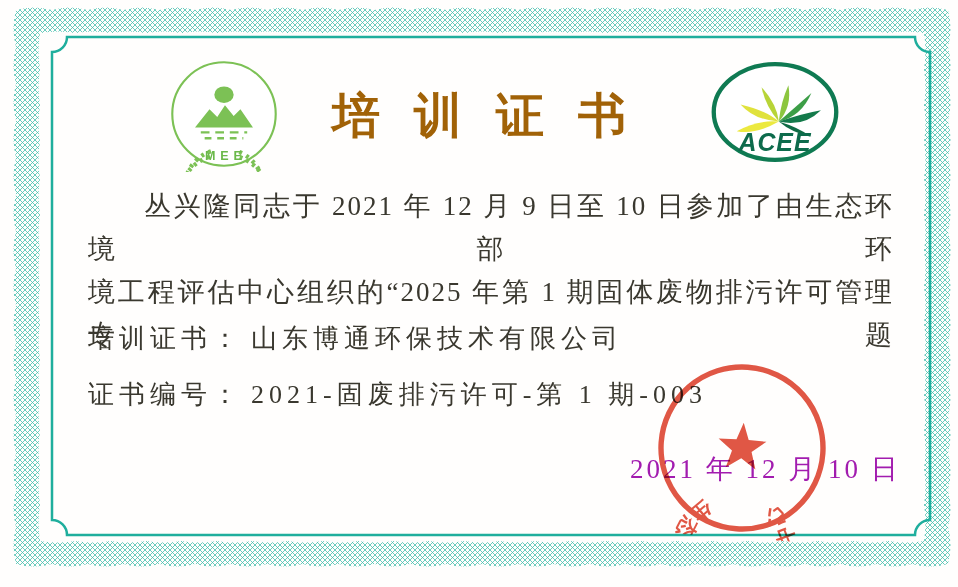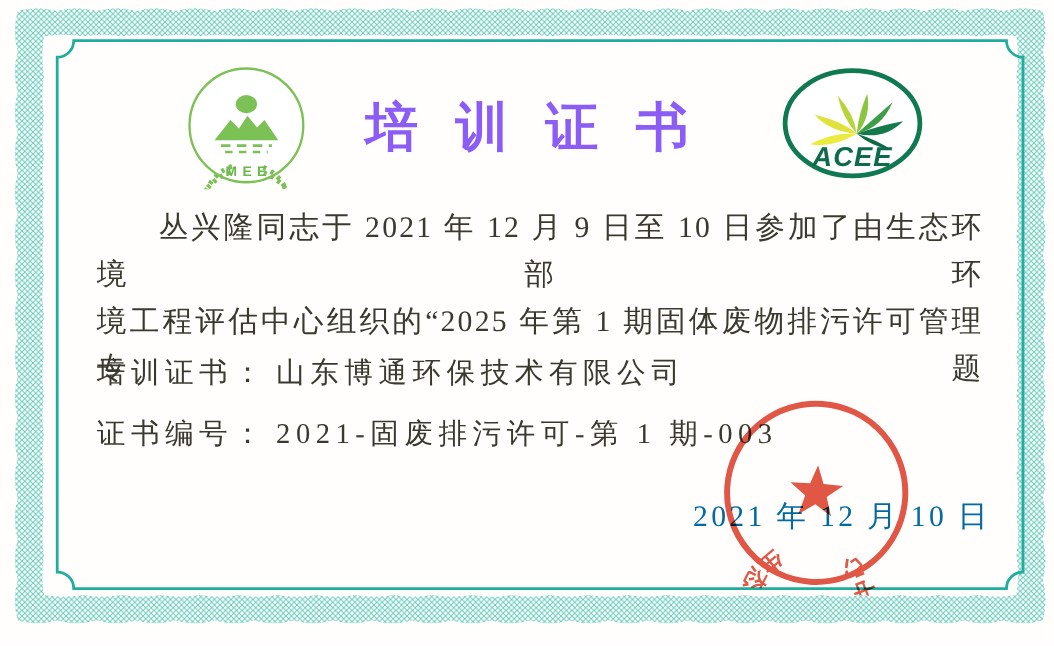--- a/index.html
+++ b/index.html
@@ -6,39 +6,39 @@
   .certificate{
     position:relative;width:958px;height:587px;background:#fffefd;
     overflow:hidden;font-family:"Liberation Serif","DejaVu Serif",serif;
   }
   .frame-svg{position:absolute;left:0;top:0;}
   .logo{position:absolute;}
   .logo-mee{left:166px;top:56px;width:116px;height:116px;}
   .logo-acee{left:708px;top:60px;width:134px;height:106px;}
   .title{
     position:absolute;left:0;right:0;top:84px;text-align:center;
-    font-size:48px;font-weight:bold;color:#8b5cf6;
+    font-size:48px;font-weight:bold;color:#a16207;
     letter-spacing:34px;padding-left:34px;white-space:nowrap;
   }
   .body-text{
     position:absolute;left:88px;top:185px;width:806px;
     font-size:27px;line-height:43px;color:#3a382f;letter-spacing:2px;
   }
   .body-line{text-align:justify;text-align-last:justify;}
   .body-line.first{text-indent:56px;}
   .body-line.last{text-align-last:left;}
   .field-row{
     position:absolute;left:88px;font-size:26px;color:#3a382f;
     letter-spacing:5px;white-space:nowrap;
   }
   .row-work{top:321px;}
   .row-cert{top:377px;}
   .field-value{margin-left:8px;margin-top:40px;}
   .issue-date{
-    position:absolute;left:630px;top:451px;font-size:27px;color:#0369a1;
+    position:absolute;left:630px;top:451px;font-size:27px;color:#a21caf;
     letter-spacing:3px;white-space:nowrap;
   }
   .seal{
     position:absolute;left:652px;top:358px;width:180px;height:180px;
     mix-blend-mode:multiply;opacity:0.9;transform:rotate(4deg);
   }
 </style>
 </head>
 <body>
 

